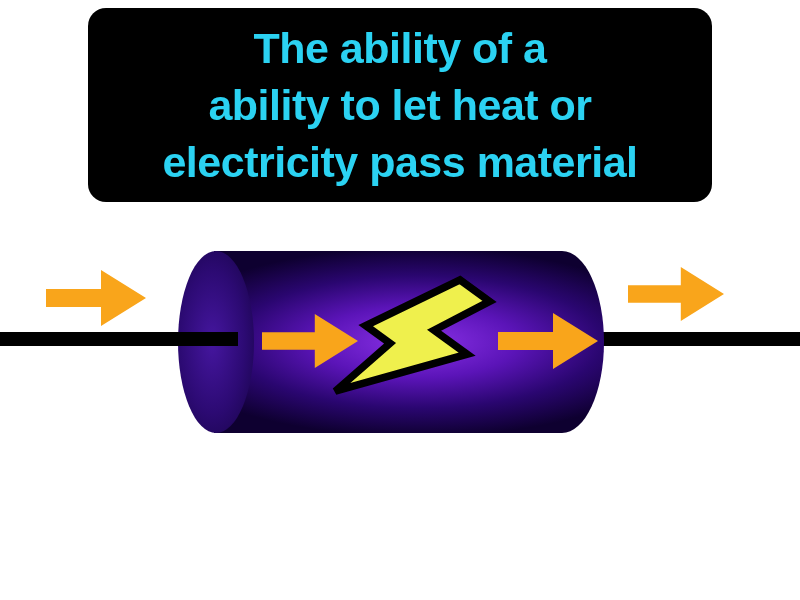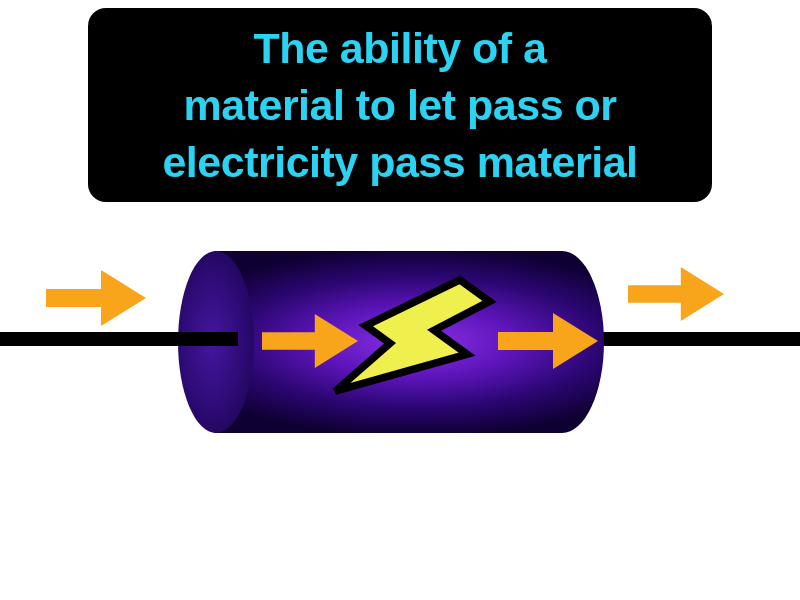--- a/index.html
+++ b/index.html
@@ -99,21 +99,21 @@
   .arrow.inner-right { left: 498px; top: 313px; width: 100px; height: 56px; }
   .arrow.outer-right { left: 628px; top: 267px; width: 96px;  height: 54px; }
 </style>
 </head>
 <body>
 
 <div class="canvas">
 
   <div class="card">
     <div class="line">The ability of a</div>
-    <div class="line">material to let pass or</div>
+    <div class="line">ability to let heat or</div>
     <div class="line">electricity pass material</div>
   </div>
 
   <div class="wire"></div>
 
   <div class="cyl-body"></div>
   <div class="cyl-cap"></div>
   <div class="wire-stub"></div>
 
   <svg class="bolt" viewBox="0 0 100 160" aria-hidden="true">

